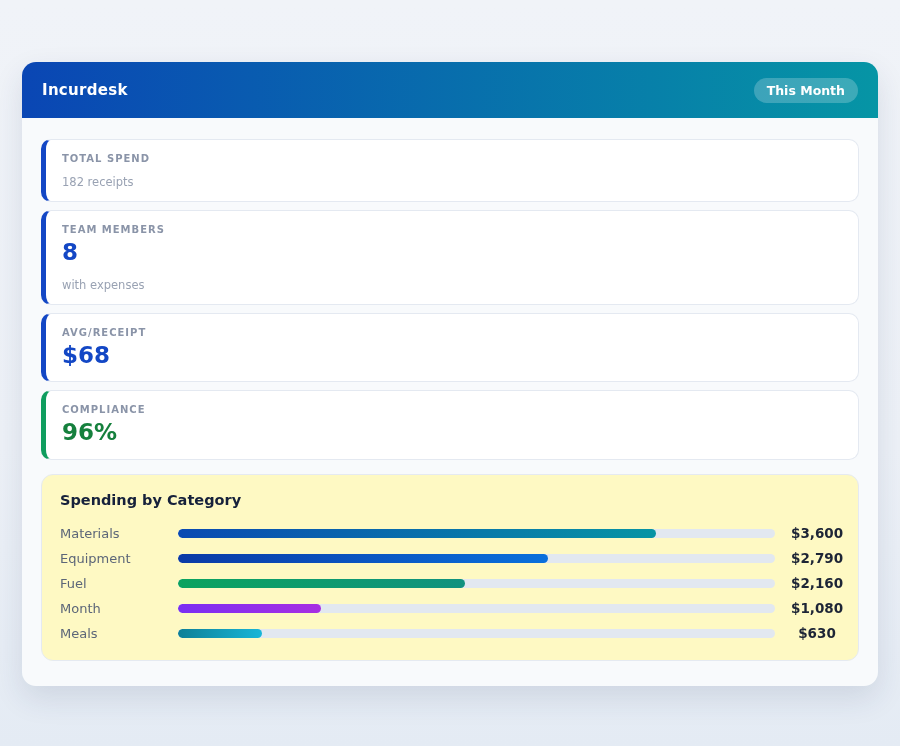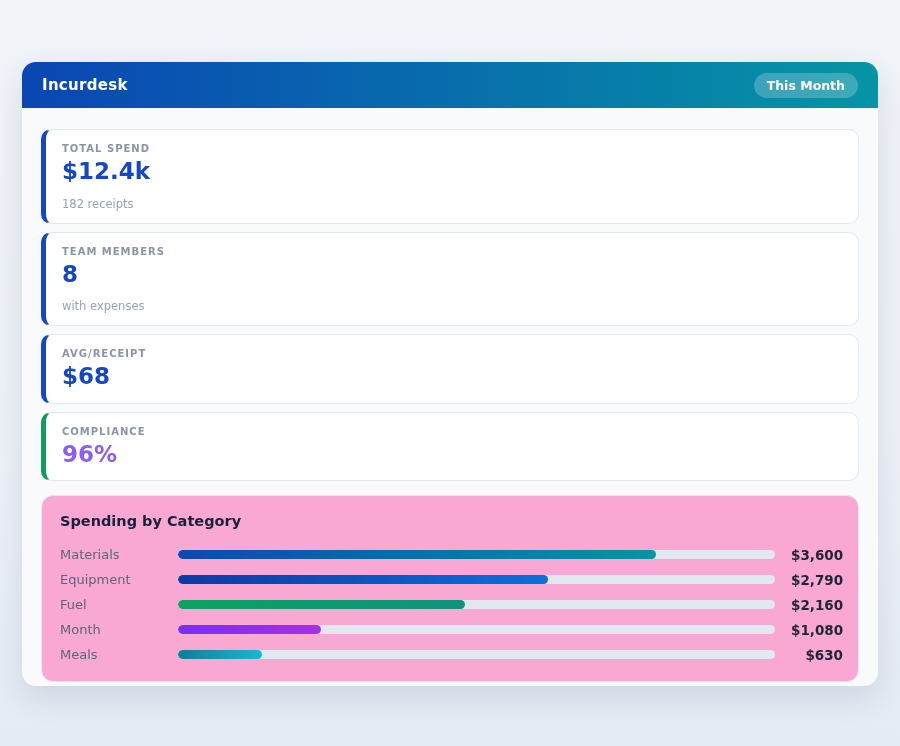--- a/index.html
+++ b/index.html
@@ -12,21 +12,21 @@
   }
   .widget {
     position:absolute; left:22px; top:62px;
     width:856px; height:624px;
     background:#f8fafc;
     border-radius:14px;
     box-shadow:0 12px 30px rgba(30,50,90,0.12);
     overflow:hidden;
   }
   .header {
-    height:46px;
+    height:56px;
     display:flex; align-items:center; justify-content:space-between;
     padding:0 20px;
   }
   .header-title {
     color:#ffffff; font-size:15px; font-weight:700; letter-spacing:0.3px;
   }
   .badge {
     background:rgba(255,255,255,0.22);
     color:#ffffff; font-size:12.5px; font-weight:700;
     padding:5px 13px; border-radius:999px;
@@ -45,21 +45,21 @@
     letter-spacing:1px; text-transform:uppercase;
   }
   .stat-value {
     font-size:23px; font-weight:700; color:#1347c5;
     margin-top:4px; line-height:1.2;
   }
   .stat-sub {
     font-size:11.5px; color:#99a2b3; margin-top:11px;
   }
   .category-card {
-    background:#f9a8d4;
+    background:#fef9c3;
     border:1px solid #e5eaf1;
     border-radius:12px;
     padding:17px 15px 14px 16px;
     margin-top:14px;
   }
   .category-title {
     font-size:14.5px; font-weight:700; color:#16213b;
     margin-bottom:13px; padding-left:2px;
   }
   .cat-row {
@@ -70,56 +70,55 @@
     width:120px; flex:0 0 120px;
     font-size:13px; color:#5c6678; padding-left:2px;
   }
   .bar-track {
     flex:1; height:9px; border-radius:5px;
     background:#e2e8f0; overflow:hidden;
   }
   .bar-fill { height:100%; border-radius:5px; }
   .cat-value {
     flex:0 0 68px; width:68px;
-    text-align:right;
+    text-align:center;
     font-size:13.5px; font-weight:700; color:#1d2536;padding-left:16px;
   }
 </style>
 </head>
 <body>
 
 <div class="widget">
 
   <div class="header" style="background: linear-gradient(90deg, rgb(10, 70, 180), rgb(6, 149, 165));">
     <div class="header-title">Incurdesk</div>
     <div class="badge">This Month</div>
   </div>
 
   <div class="body">
 
     <div class="stat-card" style="border-left-color: rgb(19, 71, 197);">
       <div class="stat-label">TOTAL SPEND</div>
-      <div class="stat-value" style="color: rgb(19, 71, 197);">$12.4k</div>
       <div class="stat-sub">182 receipts</div>
     </div>
 
     <div class="stat-card" style="border-left-color: rgb(19, 71, 197);">
       <div class="stat-label">TEAM MEMBERS</div>
       <div class="stat-value" style="color: rgb(19, 71, 197);">8</div>
       <div class="stat-sub">with expenses</div>
     </div>
 
     <div class="stat-card" style="border-left-color: rgb(19, 71, 197);">
       <div class="stat-label">AVG/RECEIPT</div>
       <div class="stat-value" style="color: rgb(19, 71, 197);">$68</div>
     </div>
 
     <div class="stat-card" style="border-left-color: rgb(15, 157, 94);">
       <div class="stat-label">COMPLIANCE</div>
-      <div class="stat-value" style="color: #8b5cf6;">96%</div>
+      <div class="stat-value" style="color: #15803d;">96%</div>
     </div>
 
     <div class="category-card">
       <div class="category-title">Spending by Category</div>
       <div id="cat-rows">
           <div class="cat-row">
             <span class="cat-label">Materials</span>
             <div class="bar-track" style="background: rgb(226, 232, 240);">
               <div class="bar-fill" style="width: 80%; background: linear-gradient(90deg, rgb(10, 74, 178), rgb(7, 148, 164));"></div>
             </div>

